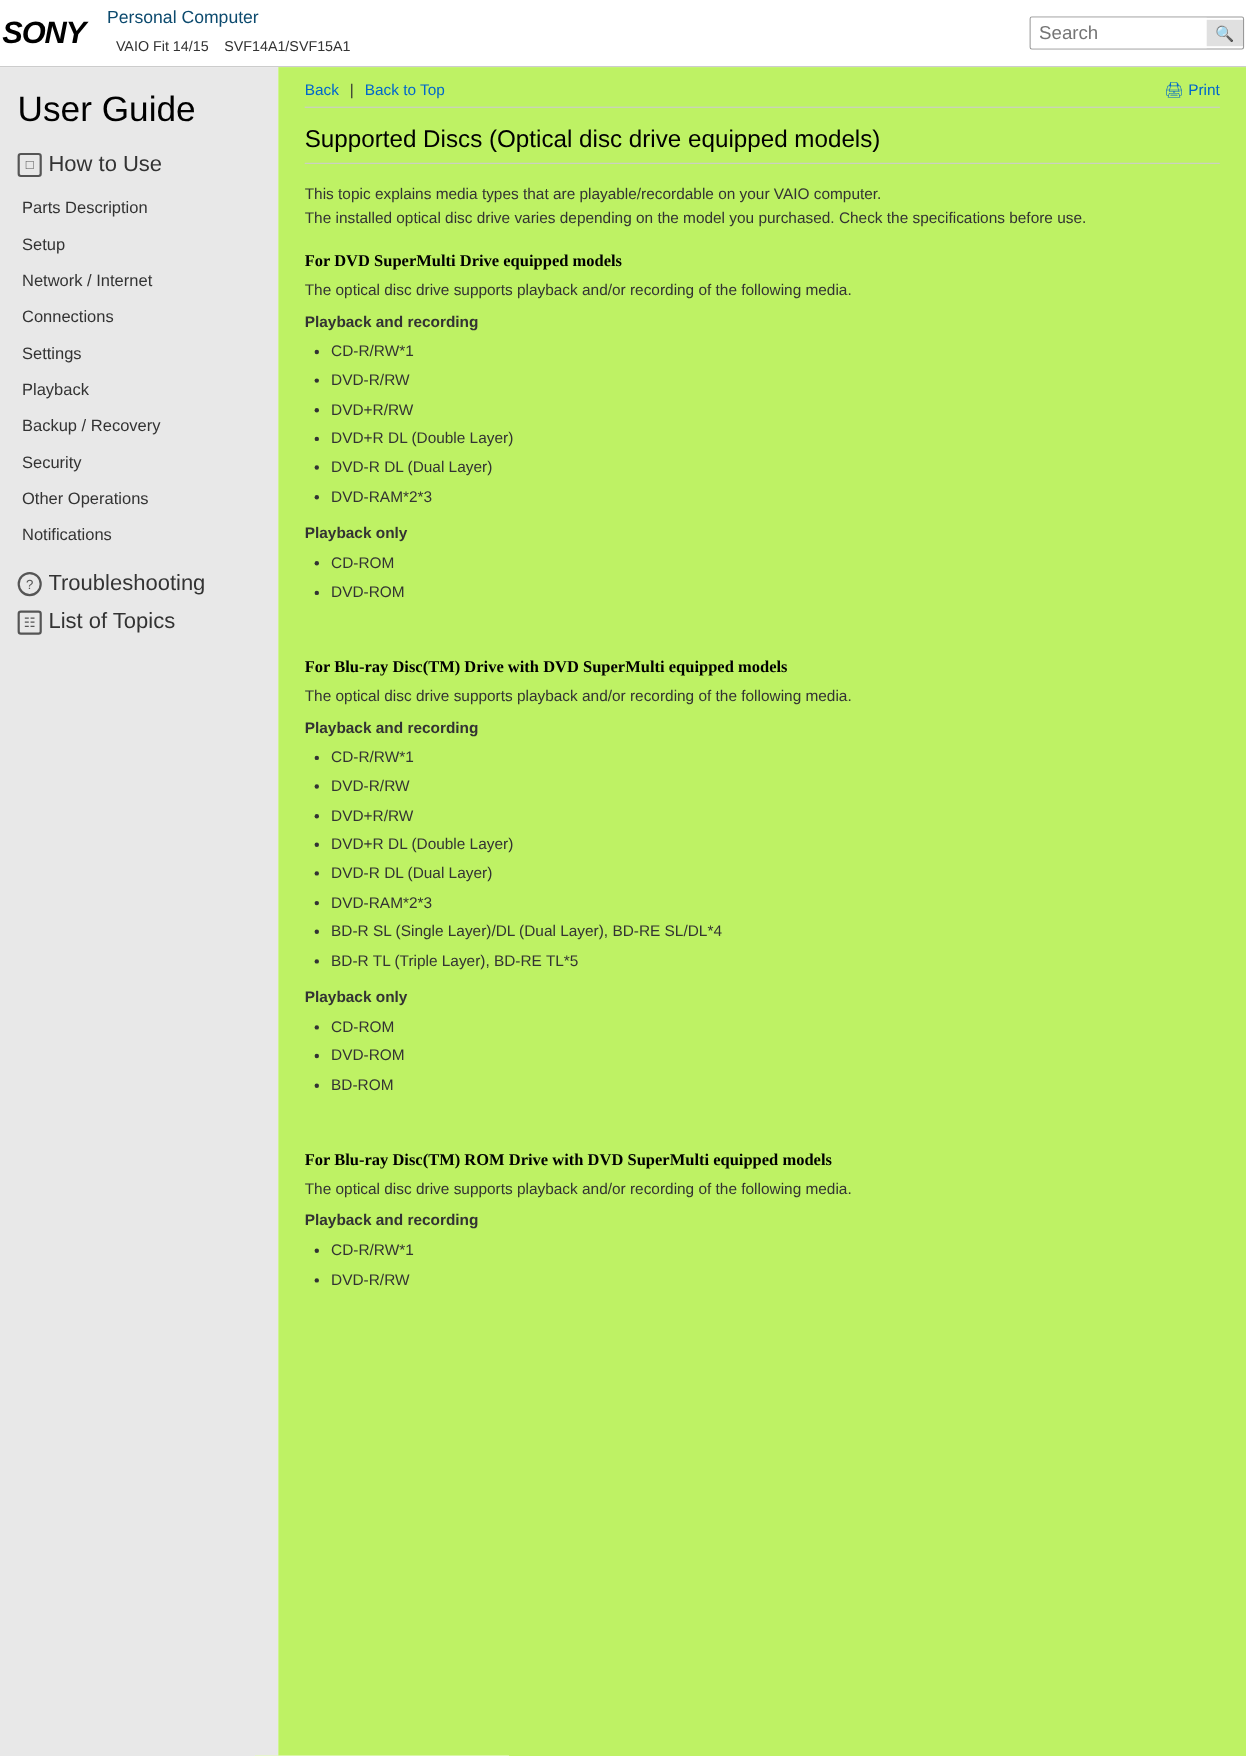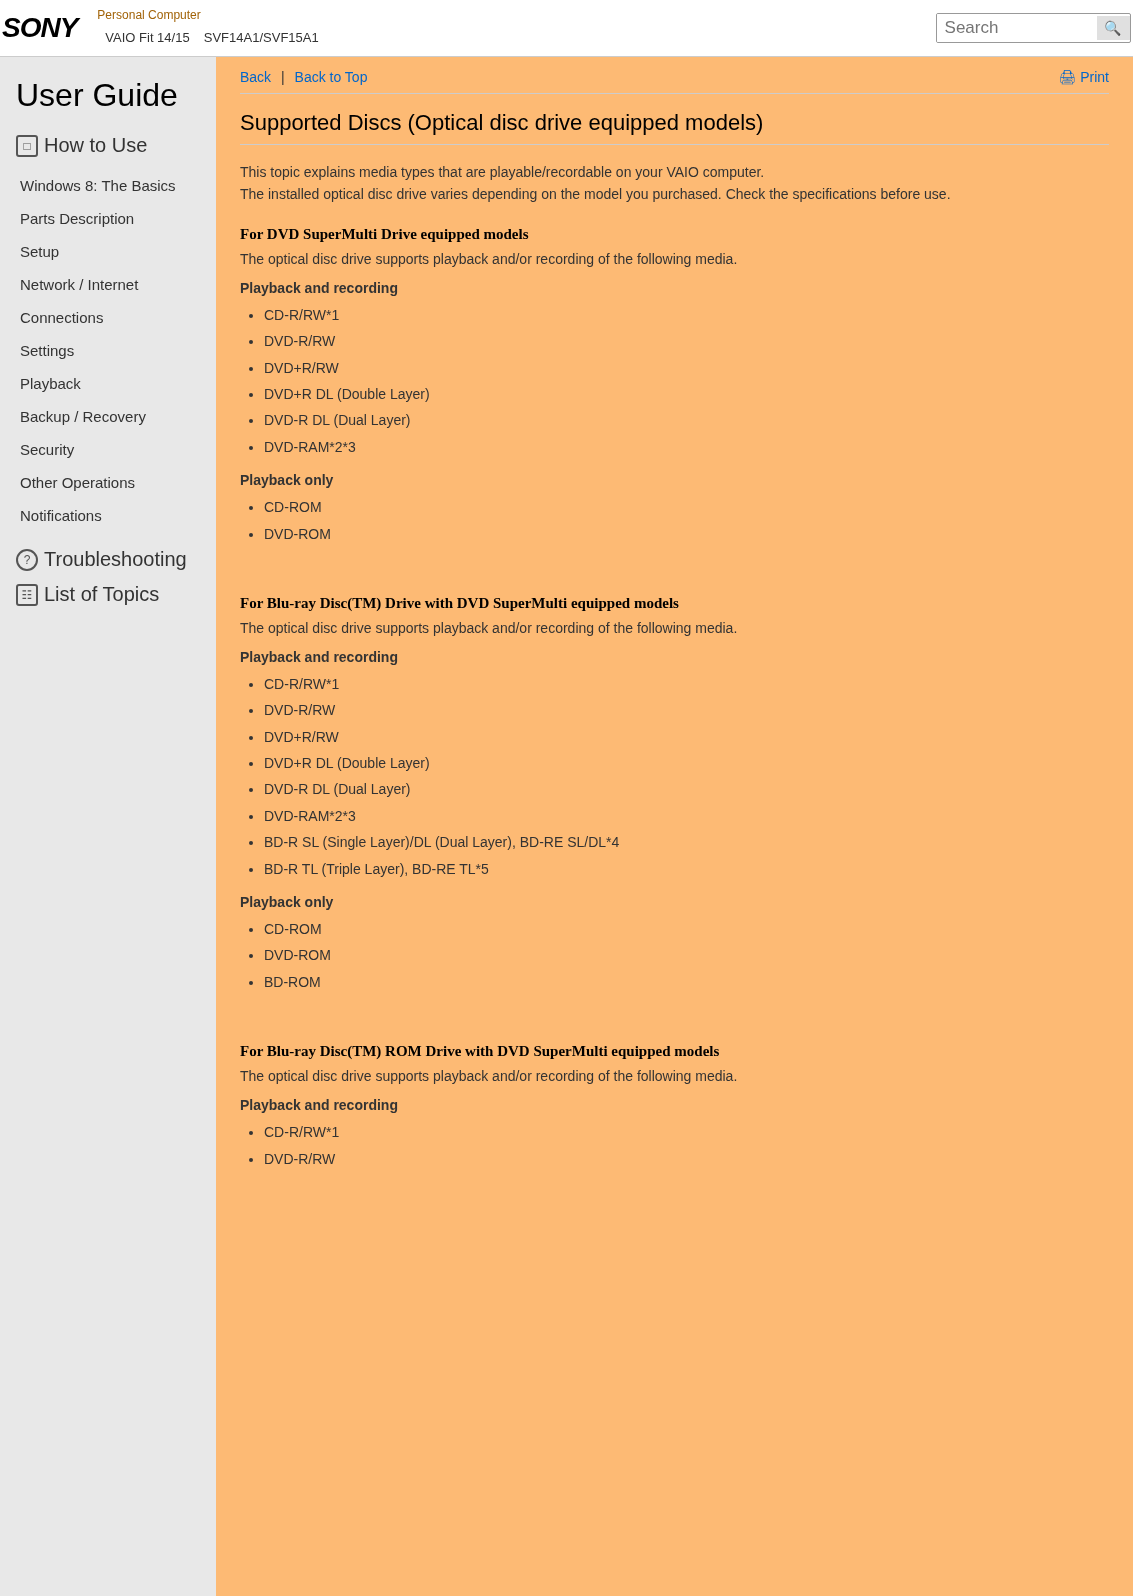--- a/index.html
+++ b/index.html
@@ -12,22 +12,22 @@
       padding: 8px 2px;
       border-bottom: 1px solid #ccc;
       background: #fff;
     }
     #header .brand {
       display: flex;
       flex-direction: column;
       flex: 1;
     }
     #header .brand .personal-computer {
-      font-size: 12px;
-      color: #a16207;
+      font-size: 16px;
+      color: #0c4a6e;
     }
     #header .brand .vaio-title {
       font-size: 22px;
       font-weight: bold;
       color: #000;
     }
     #header .brand .vaio-title span {
       font-size: 13px;
       font-weight: normal;
       color: #333;
@@ -64,21 +64,21 @@
     }
 
     
     #layout {
       display: flex;
       flex: 1;
     }
 
     
     #sidebar {
-      width: 216px;
+      width: 253px;
       background: #e8e8e8;
       padding: 20px 16px;
       flex-shrink: 0;
     }
     #sidebar .user-guide-title {
       font-size: 32px;
       font-weight: normal;
       color: #000;
       margin-bottom: 20px;
     }
@@ -112,21 +112,21 @@
       font-size: 15px;
       color: #333;
       cursor: pointer;
       border-bottom: none;
     }
 
     
     #main {
       flex: 1;
       padding: 0 24px 24px 24px;
-      background: #fdba74;
+      background: #bef264;
     }
 
     
     #top-nav {
       display: flex;
       align-items: center;
       justify-content: space-between;
       padding: 12px 0 8px 0;
       border-bottom: 1px solid #ccc;
       margin-bottom: 16px;
@@ -223,21 +223,20 @@
 <div id="layout">
 
   <div id="sidebar">
     <div class="user-guide-title">User Guide</div>
 
     <div class="section-heading">
       <span class="section-icon">□</span>
       <span>How to Use</span>
     </div>
 
-    <div class="nav-item">Windows 8: The Basics</div>
     <div class="nav-item">Parts Description</div>
     <div class="nav-item">Setup</div>
     <div class="nav-item">Network / Internet</div>
     <div class="nav-item">Connections</div>
     <div class="nav-item">Settings</div>
     <div class="nav-item">Playback</div>
     <div class="nav-item">Backup / Recovery</div>
     <div class="nav-item">Security</div>
     <div class="nav-item">Other Operations</div>
     <div class="nav-item">Notifications</div>

